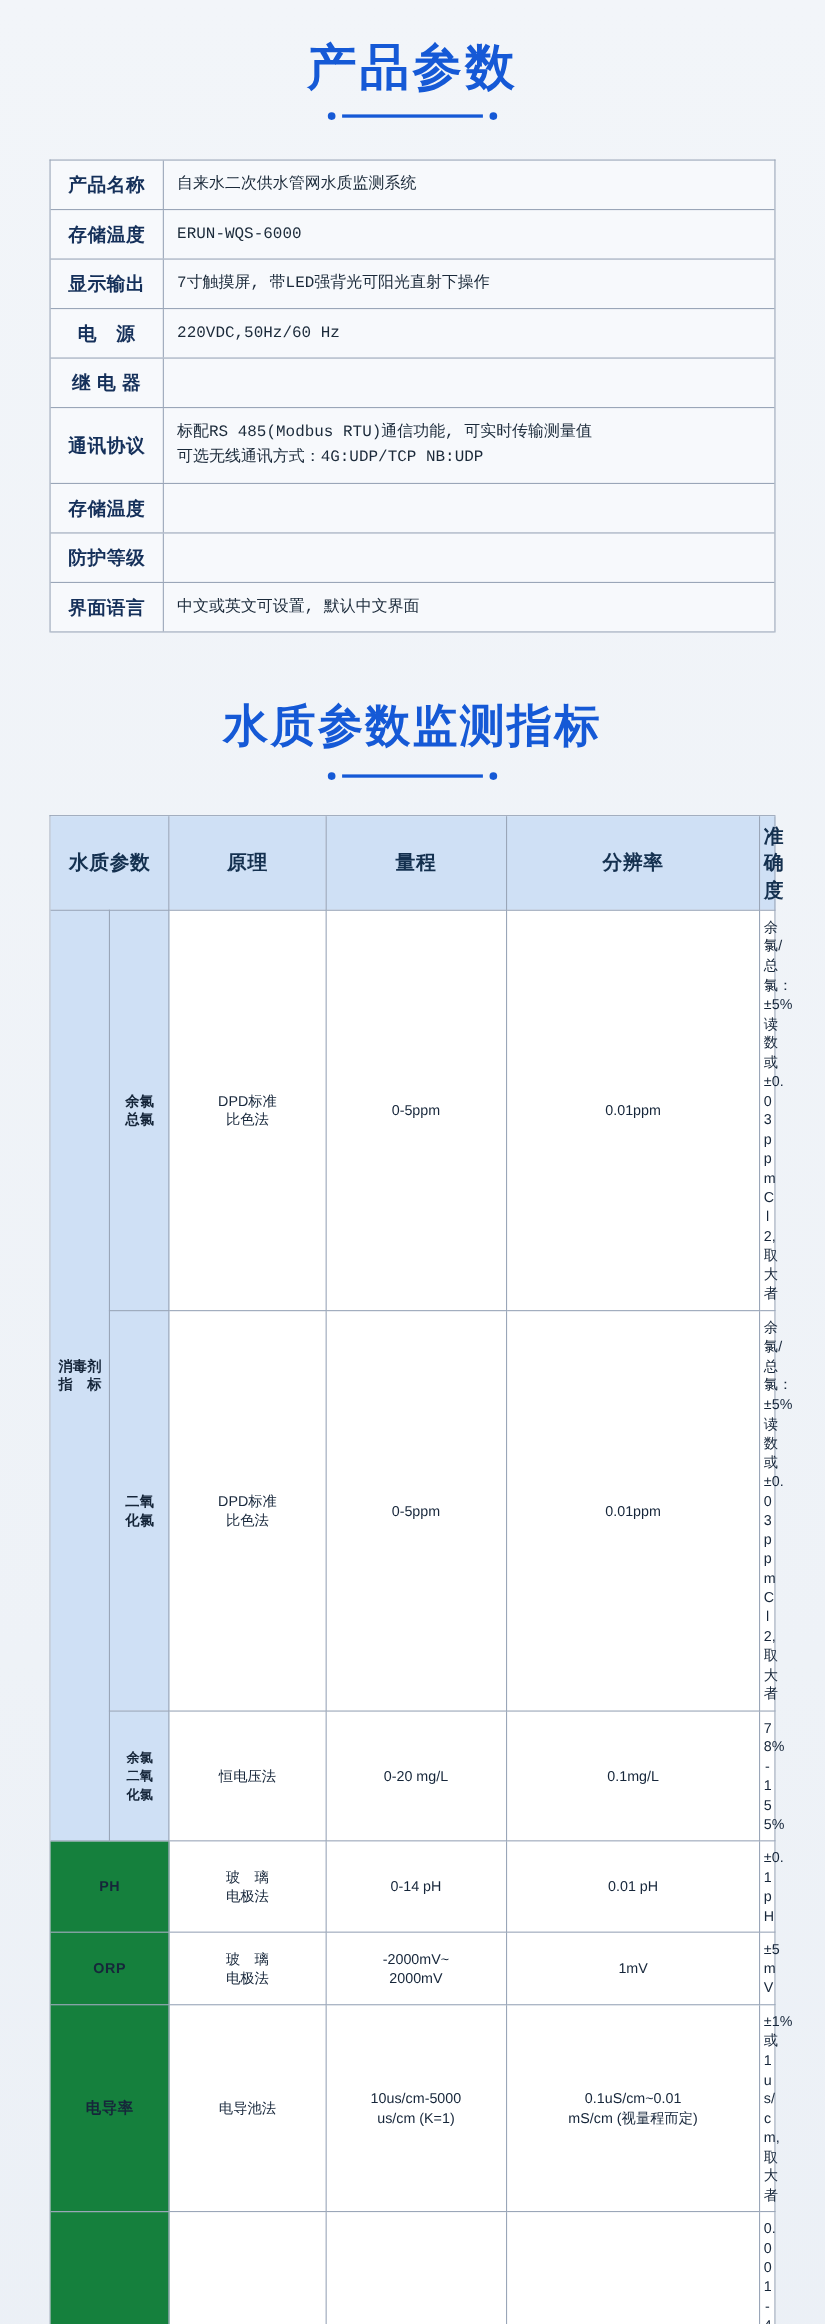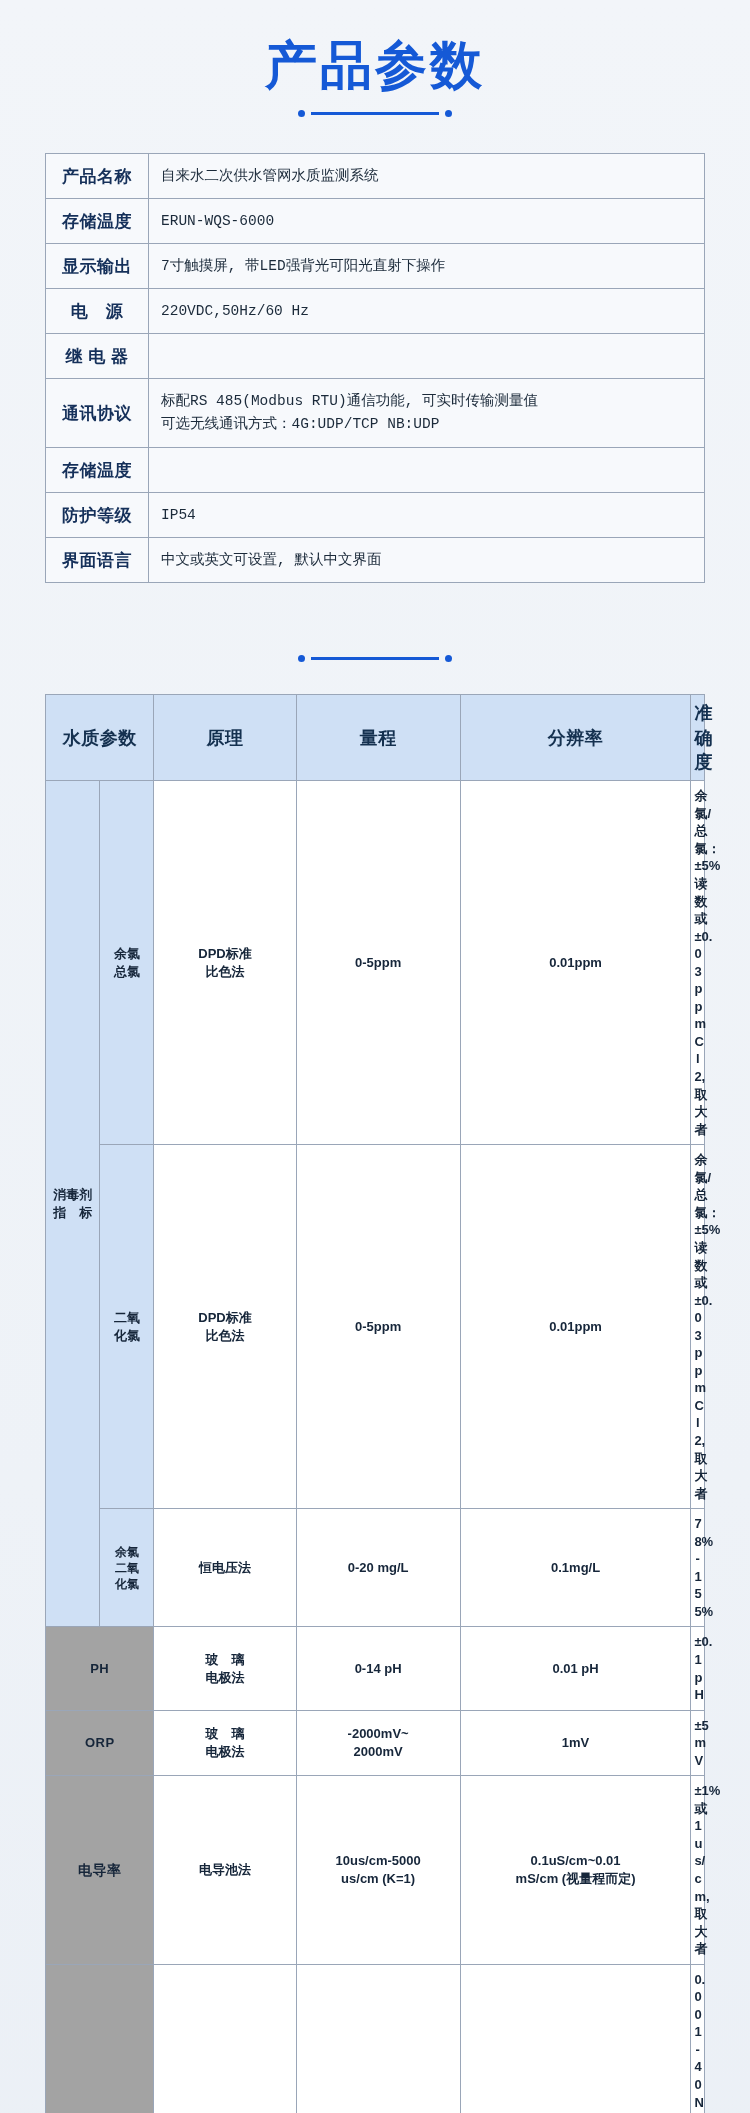--- a/index.html
+++ b/index.html
@@ -21,21 +21,21 @@
     box-sizing: border-box;
     padding-bottom: 0;
   }
 
   
   .title-block {
     text-align: center;
     padding-top: 34px;
   }
   .title-main {
-    font-size: 52px;
+    font-size: 45px;
     font-weight: bold;
     color: #1559d6;
     letter-spacing: 3px;
     line-height: 1.2;
   }
   .title-underline {
     display: flex;
     align-items: center;
     justify-content: center;
     margin-top: 14px;
@@ -120,21 +120,20 @@
   .wq-table td, .wq-table th {
     border-right: 1px solid #9aa6b8;
     border-bottom: 1px solid #9aa6b8;
     font-size: 13px;
     color: #16263a;
     text-align: center;
     vertical-align: middle;
     padding: 6px 3px;
     line-height: 1.35;
     word-break: break-all;
-    font-weight: bold;
   }
   .wq-table thead th {
     background: #cfe0f5;
     font-size: 18px;
     font-weight: bold;
     color: #14304f;
     height: 40px;
     letter-spacing: 0.5px;
   }
   .wq-group {
@@ -144,21 +143,21 @@
     color: #14304f;
     width: 38px;
   }
   .wq-sub {
     background: #cfe0f5;
     font-weight: bold;
     color: #14304f;
     font-size: 13px;
   }
   .wq-name {
-    background: #a3a3a3;
+    background: #15803d;
     font-weight: bold;
     color: #14304f;
     font-size: 15px;
     letter-spacing: 0.5px;
   }
   .wq-name.sm { font-size: 14px; }
   .col-1 { width: 40px; }
   .col-2 { width: 52px; }
   .col-3 { width: 70px; }
   .col-4 { width: 82px; }
@@ -203,29 +202,29 @@
     <div class="spec-row" style="min-height:68px;">
       <div class="spec-label">通讯协议</div>
       <div class="spec-value tall" style="white-space:pre-line;">标配RS 485(Modbus RTU)通信功能, 可实时传输测量值
 可选无线通讯方式：4G:UDP/TCP  NB:UDP</div>
     </div>
     <div class="spec-row">
       <div class="spec-label">存储温度</div>
     </div>
     <div class="spec-row">
       <div class="spec-label">防护等级</div>
-      <div class="spec-value">IP54</div>
     </div>
     <div class="spec-row">
       <div class="spec-label">界面语言</div>
       <div class="spec-value">中文或英文可设置, 默认中文界面</div>
     </div>
   </div>
 
   <div class="title-block2">
+    <div class="title-main2">水质参数监测指标</div>
     <div class="title-underline">
       <span class="dot"></span>
       <span class="bar"></span>
       <span class="dot"></span>
     </div>
   </div>
 
   <div class="wq-wrap">
     <table class="wq-table">
       <thead>

